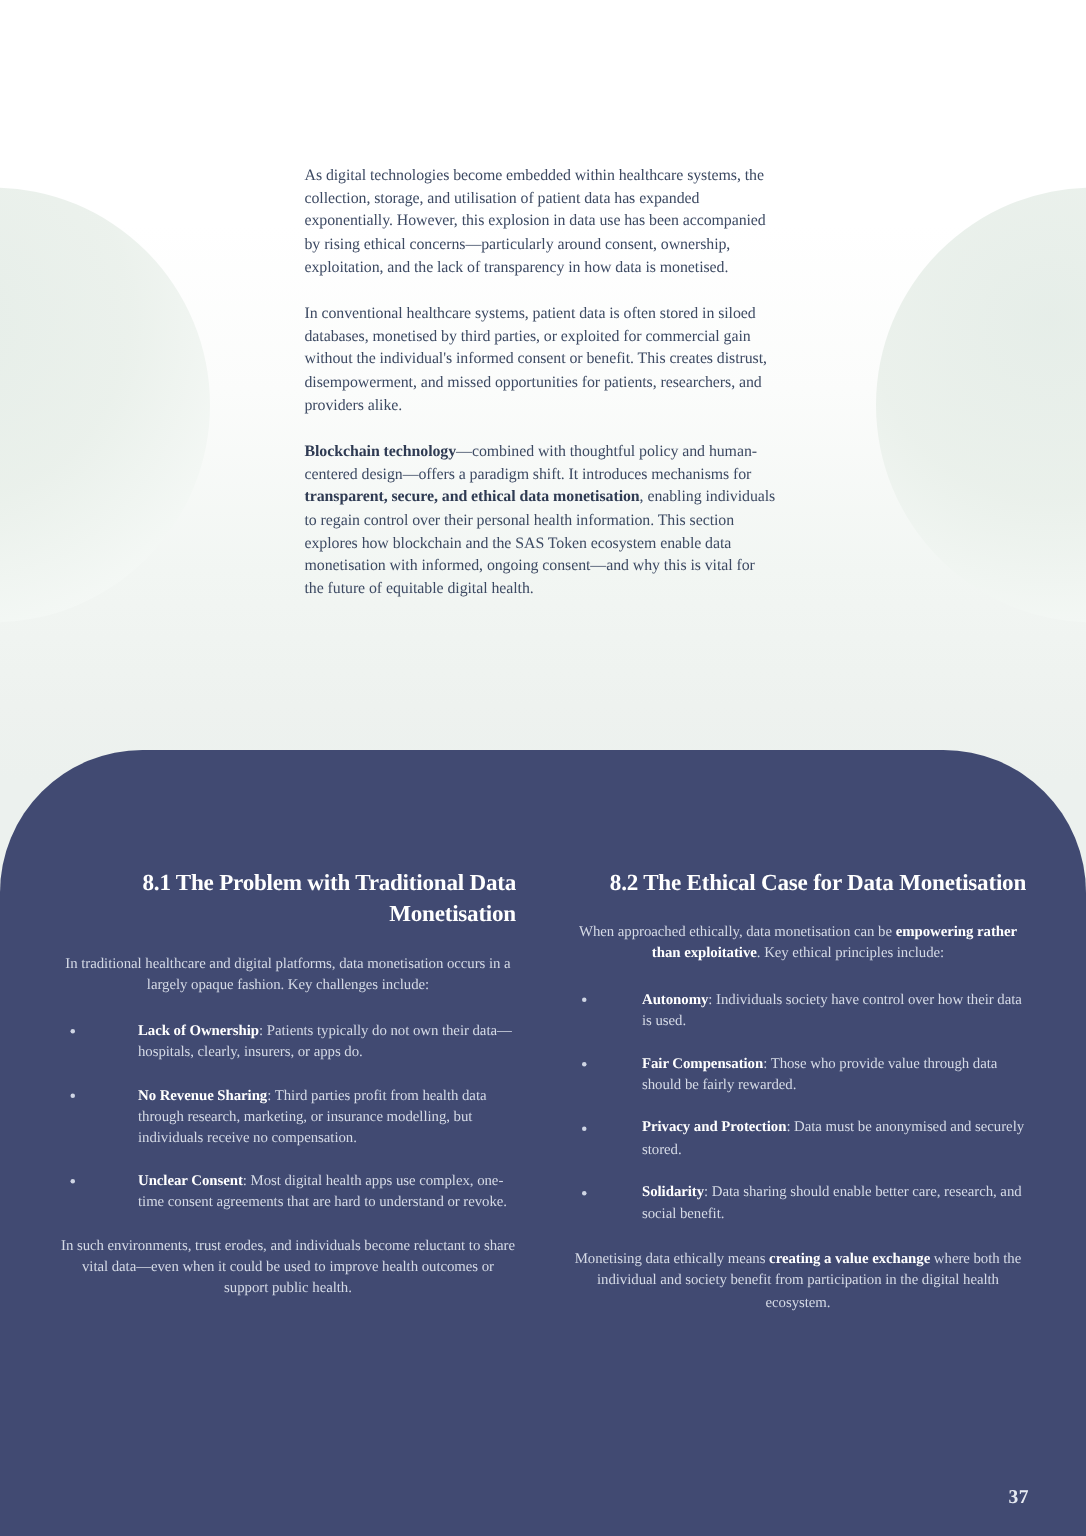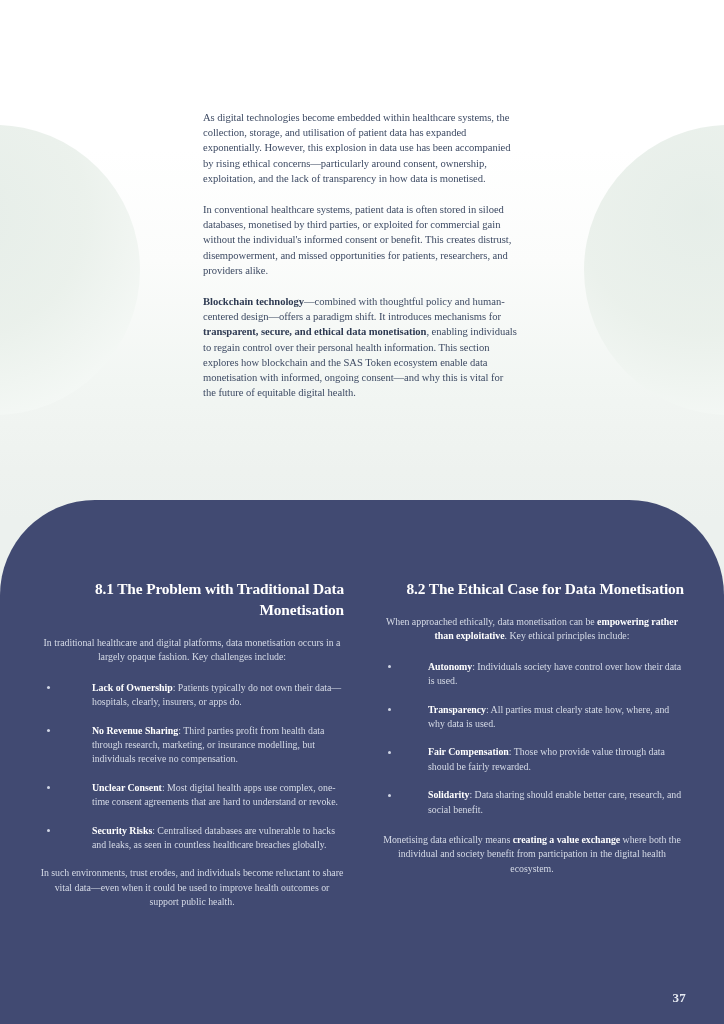--- a/index.html
+++ b/index.html
@@ -171,45 +171,41 @@
             <b>Lack of Ownership</b><span>: Patients typically do not own their data—hospitals, clearly, insurers, or apps do.</span>
           </li>
           <li>
             <span class="dot"></span>
             <b>No Revenue Sharing</b><span>: Third parties profit from health data through research, marketing, or insurance modelling, but individuals receive no compensation.</span>
           </li>
           <li>
             <span class="dot"></span>
             <b>Unclear Consent</b><span>: Most digital health apps use complex, one-time consent agreements that are hard to understand or revoke.</span>
           </li>
-          <li>
-            <span class="dot"></span>
-            <b>Security Risks</b><span>: Centralised databases are vulnerable to hacks and leaks, as seen in countless healthcare breaches globally.</span>
-          </li>
         </ul>
 
         <div class="outro">In such environments, trust erodes, and individuals become reluctant to share vital data—even when it could be used to improve health outcomes or support public health.</div>
       </div>
 
       <div class="col right">
         <h2>8.2 The Ethical Case for Data Monetisation</h2>
         <div class="lead"><span>When approached ethically, data monetisation can be </span><b>empowering rather than exploitative</b><span>. Key ethical principles include:</span></div>
 
         <ul class="bullets">
           <li>
             <span class="dot"></span>
             <b>Autonomy</b><span>: Individuals society have control over how their data is used.</span>
           </li>
           <li>
             <span class="dot"></span>
-            <b>Transparency</b><span>: All parties must clearly state how, where, and why data is used.</span>
-          </li>
-          <li>
-            <span class="dot"></span>
             <b>Fair Compensation</b><span>: Those who provide value through data should be fairly rewarded.</span>
+          </li>
+          <li>
+            <span class="dot"></span>
+            <b>Privacy and Protection</b><span>: Data must be anonymised and securely stored.</span>
           </li>
           <li>
             <span class="dot"></span>
             <b>Solidarity</b><span>: Data sharing should enable better care, research, and social benefit.</span>
           </li>
         </ul>
 
         <div class="outro"><span>Monetising data ethically means </span><b>creating a value exchange</b><span> where both the individual and society benefit from participation in the digital health ecosystem.</span></div>
       </div>
 

